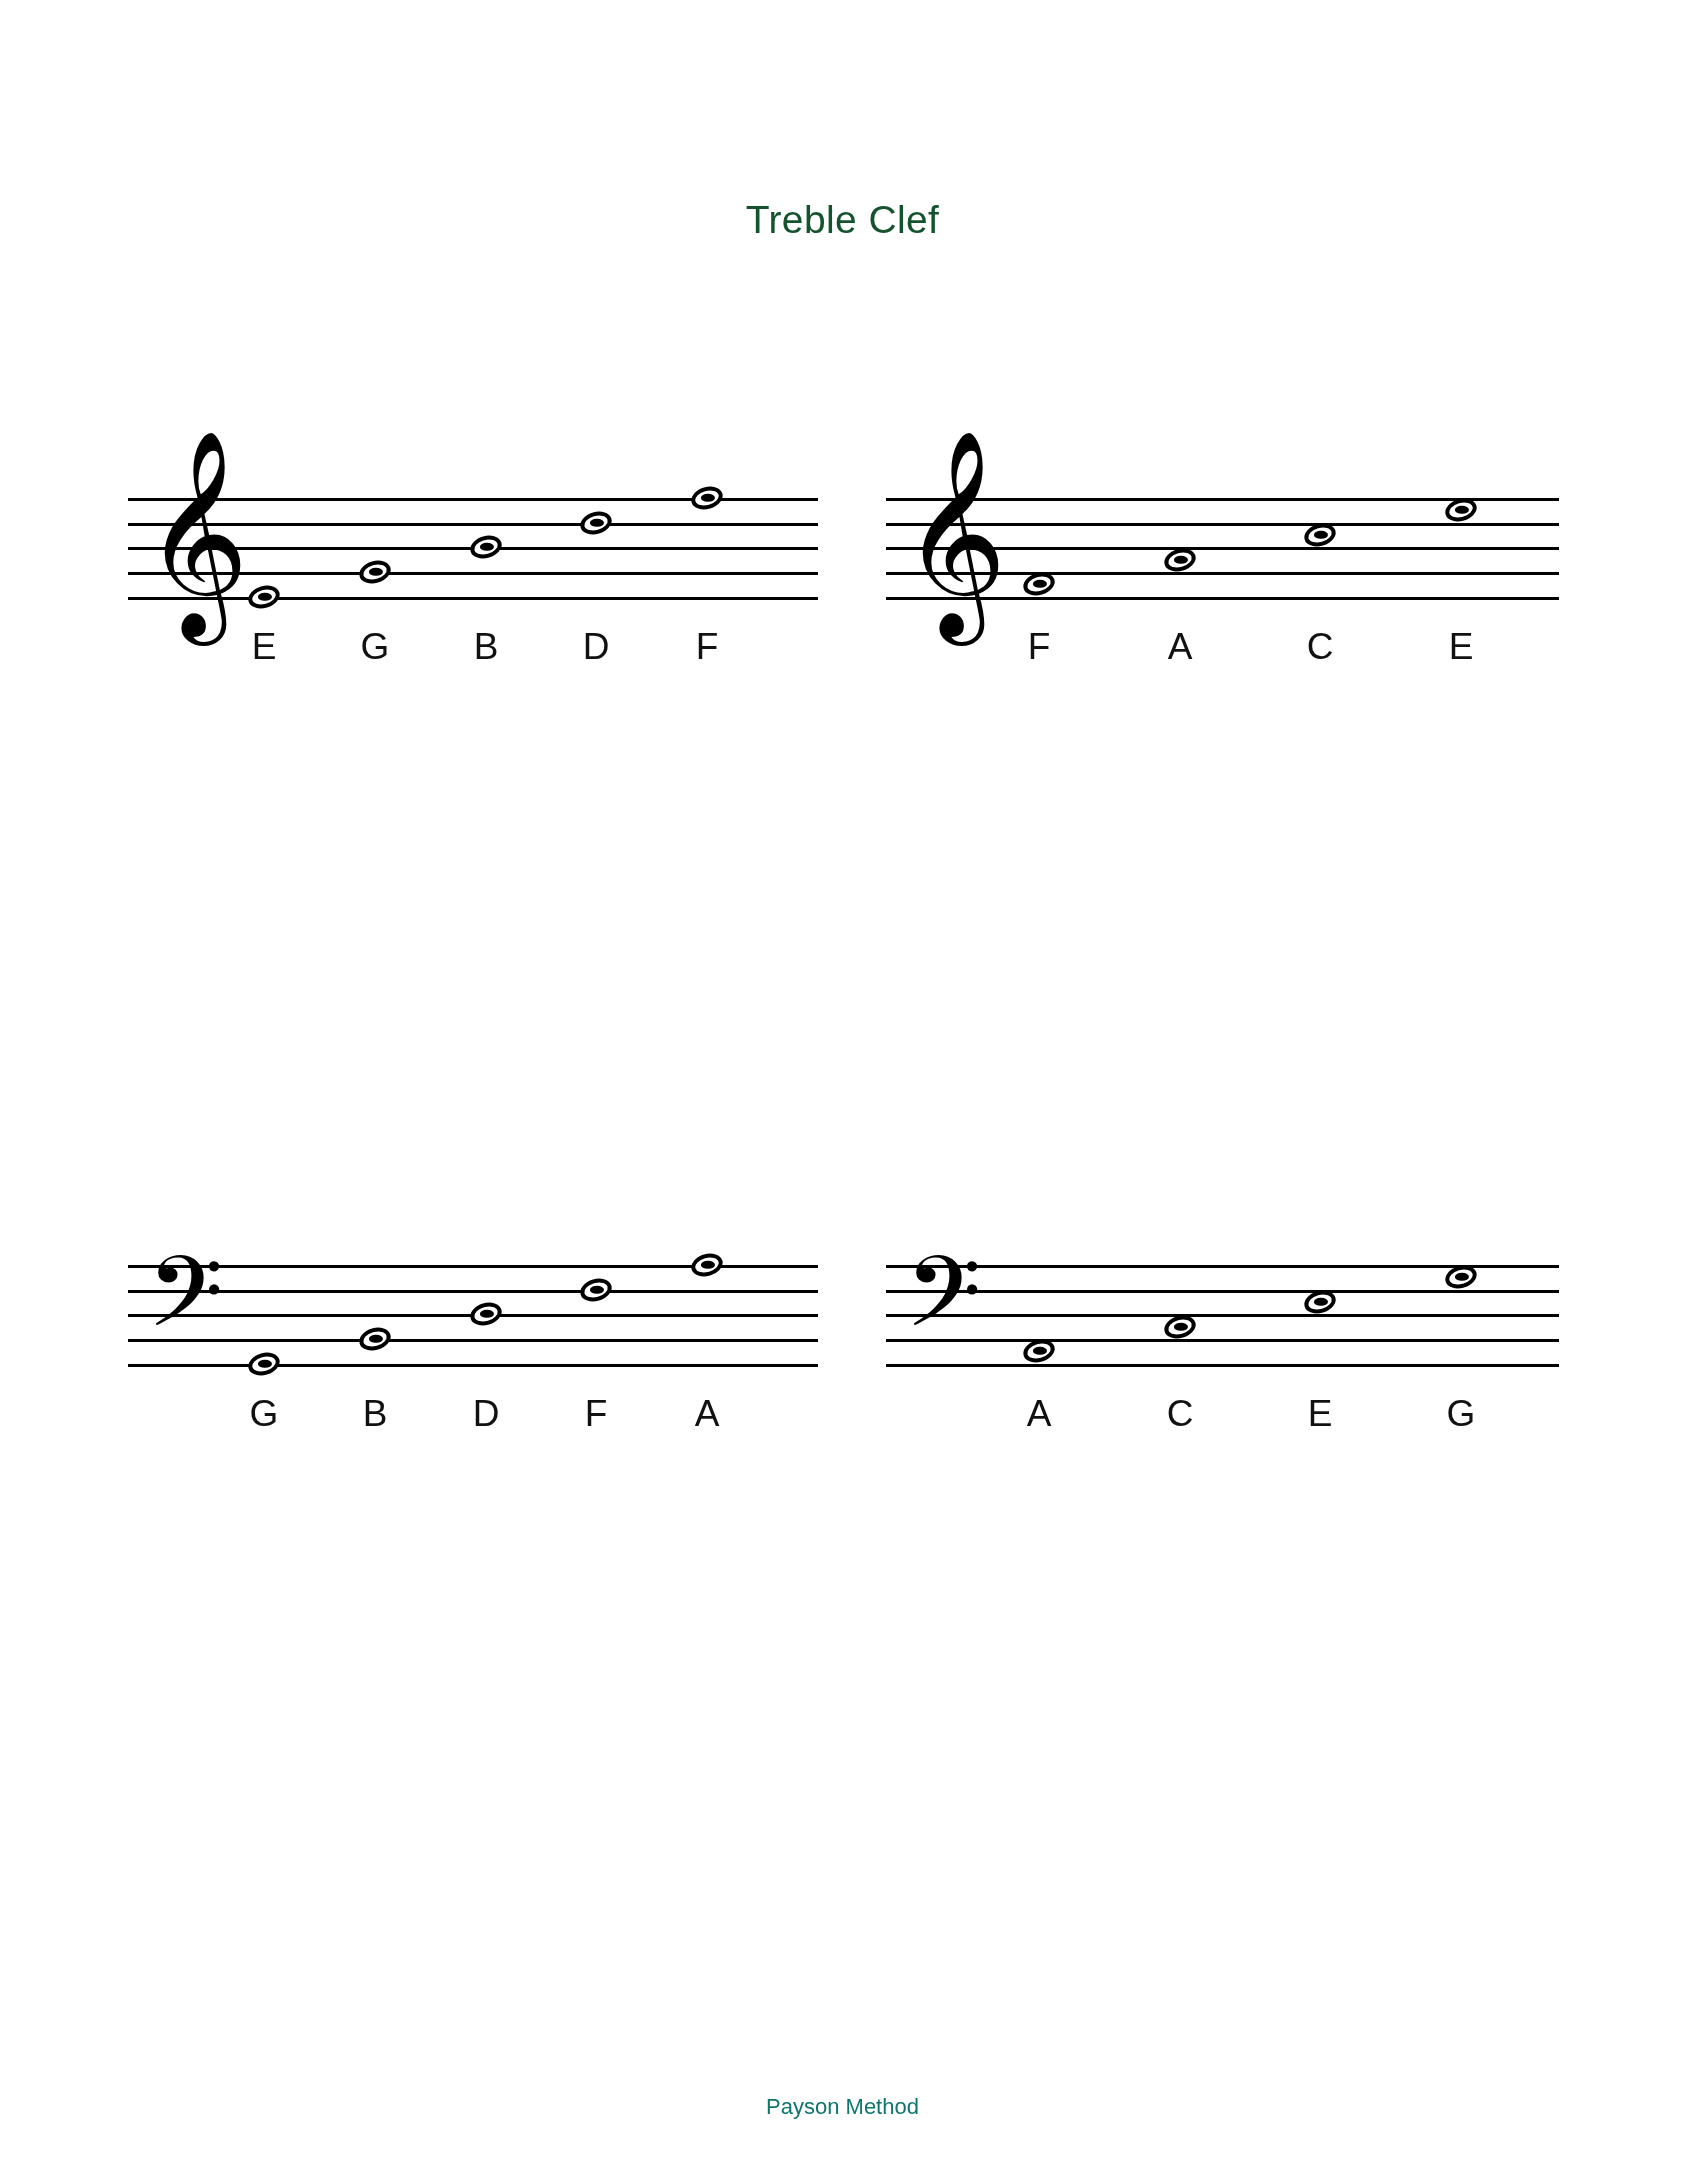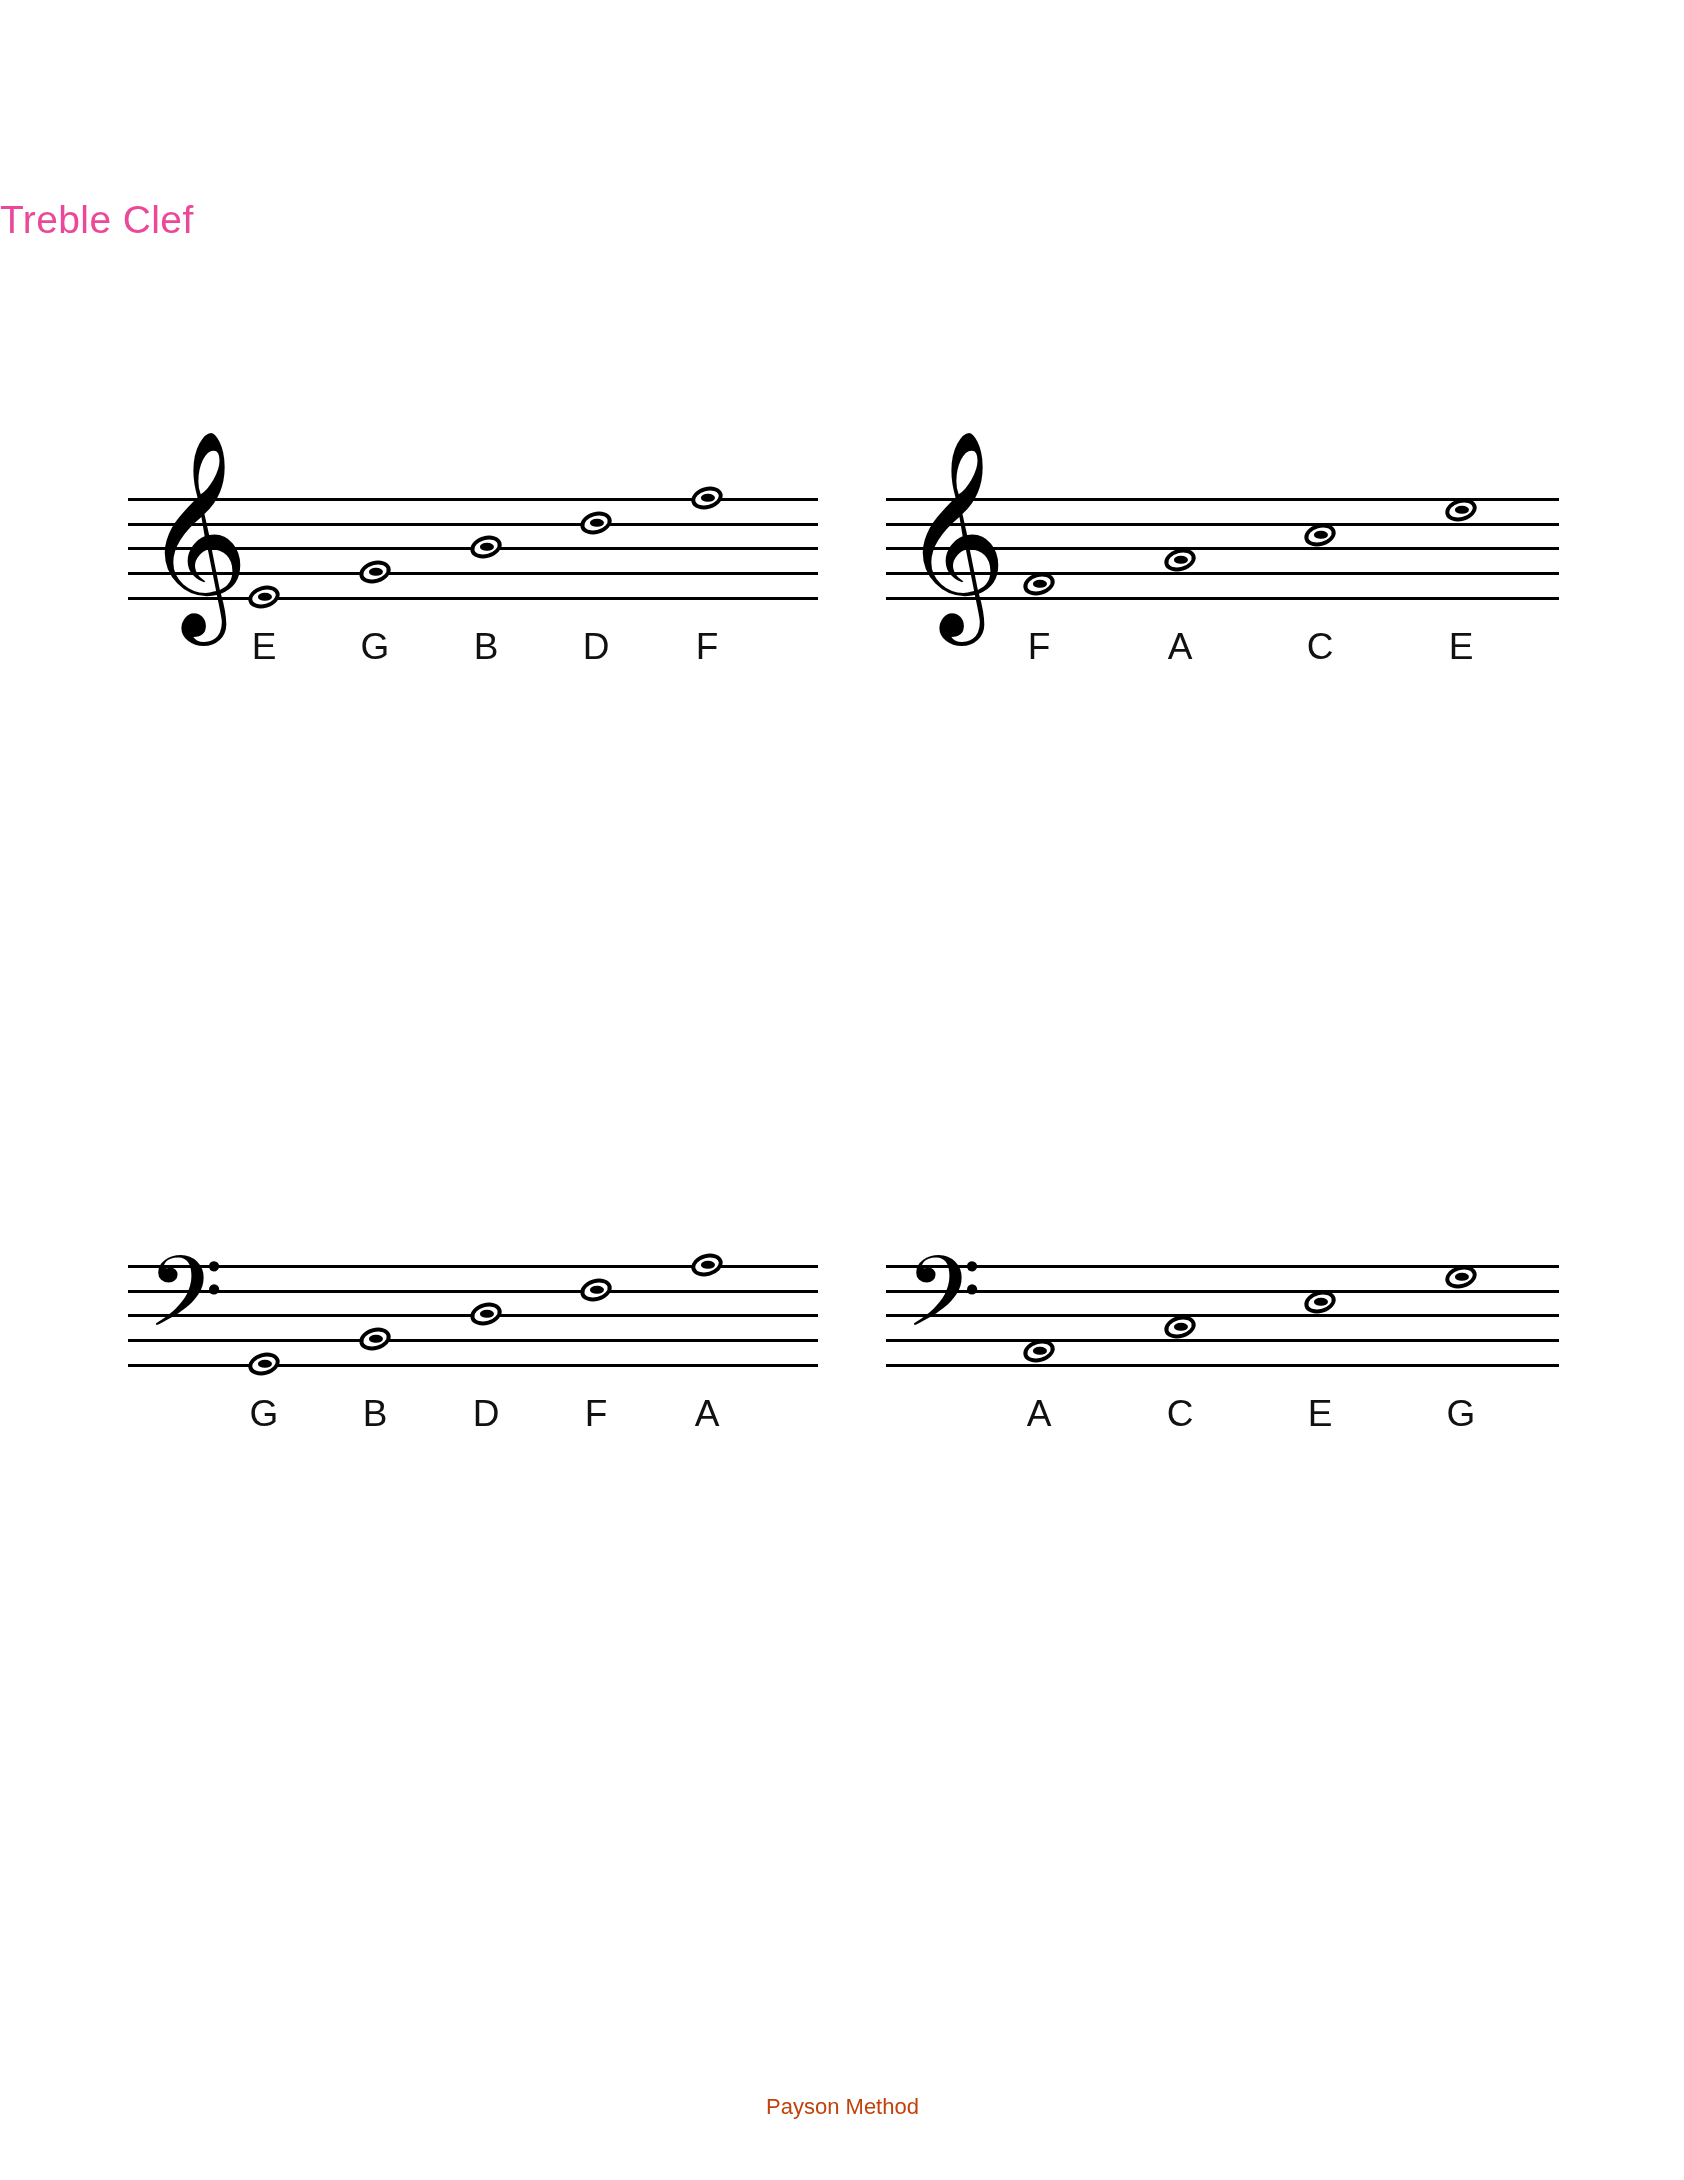--- a/index.html
+++ b/index.html
@@ -18,25 +18,25 @@
 
   .page {
     position: relative;
     width: 1685px;
     height: 2181px;
   }
 
   .section-title {
     position: absolute;
     width: 100%;
-    text-align: left;
+    text-align: center;
     font-size: 39px;
     font-weight: 400;
     letter-spacing: 0.4px;
-    color: #ec4899;
+    color: #14532d;
   }
   #treble-title { top: 198px; }
   #bass-title   { top: 1035px; }
 
   
   .staff-block {
     position: absolute;
   }
 
   .staff {
@@ -111,21 +111,21 @@
     transform: translateX(-50%);
     font-family: "Liberation Sans", sans-serif;
   }
 
   .footer {
     position: absolute;
     bottom: 61px;
     width: 100%;
     text-align: center;
     font-size: 22px;
-    color: #c2410c;
+    color: #0f766e;
   }
 </style>
 </head>
 <body>
 
 <div class="page">
 
   <div class="section-title" id="treble-title">Treble Clef</div>
 
   <div class="staff-block" id="block-0" style="left:128px; top:498px; width:690px;">

